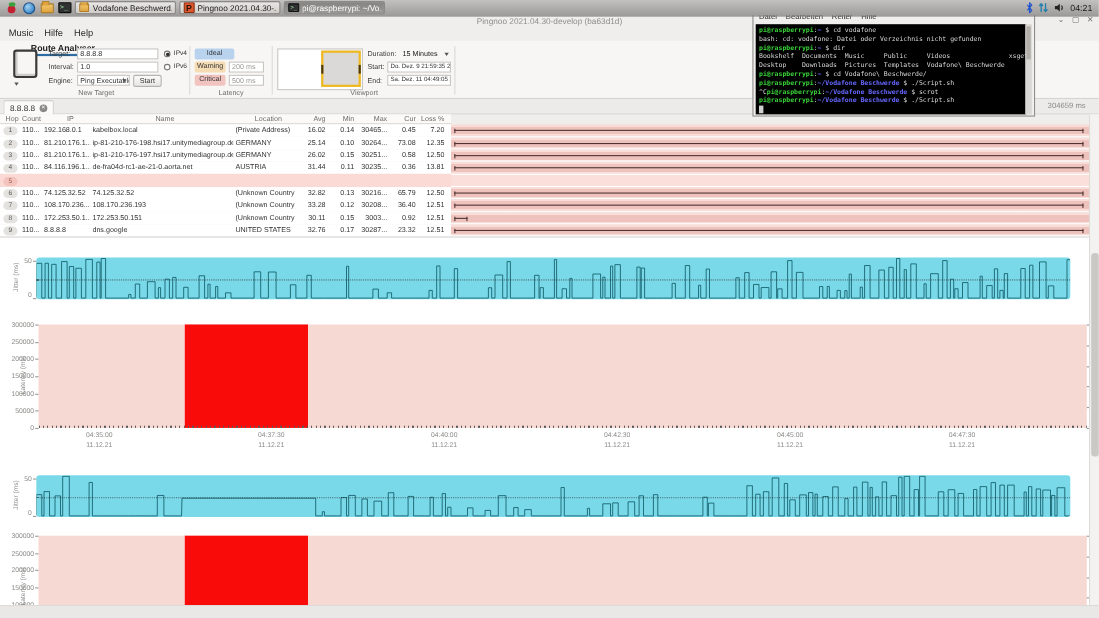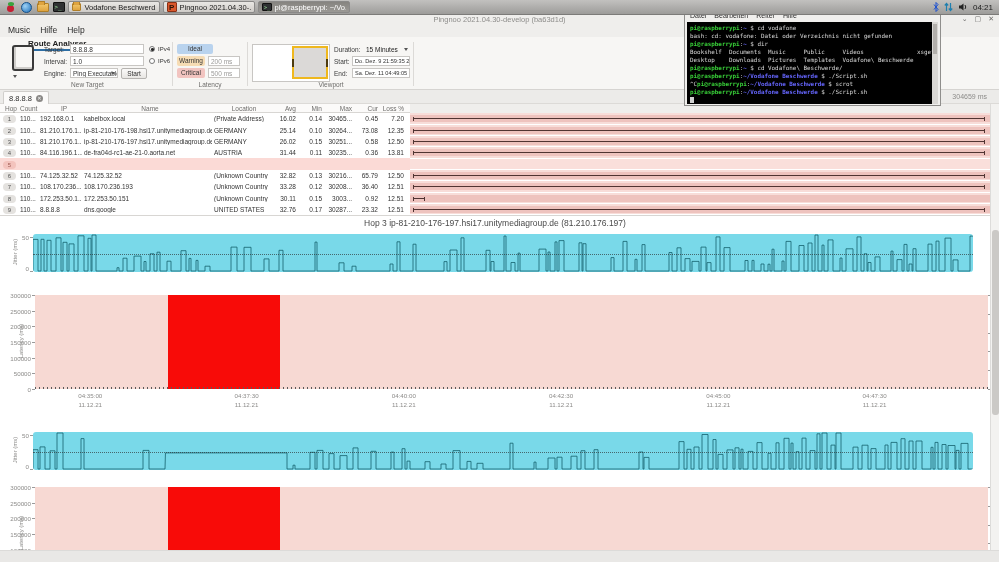--- a/index.html
+++ b/index.html
@@ -385,21 +385,20 @@
         </div>
         <div class="srow">
           <div class="spark-line" style="width: 12px;"></div>
         </div>
         <div class="srow">
           <div class="spark-line" style="right: 5px;"></div>
         </div>
       </div>
 
     <div id="charts">
-        <div class="chart-title" style="top: 2px;">Hop 3 ip-81-210-176-197.hsi17.unitymediagroup.de (81.210.176.197)</div>
         <div class="jitter-plot" style="left: 33px; top: 18px; width: 940px; height: 38px; background: rgb(121, 217, 233);"><svg width="940" height="38">
             <path d="M0,37 L0,37 L0,5.4 L5,5.4 L5,37 L8,37 L8,5.3 L11,5.3 L11,37 L14,37 L14,6.3 L18,6.3 L18,37 L23,37 L23,3.8 L28,3.8 L28,37 L30,37 L30,8.3 L34,8.3 L34,37 L36,37 L36,9.9 L41,9.9 L41,37 L45,37 L45,1.8 L51,1.8 L51,37 L55,37 L55,4.3 L58,4.3 L58,37 L59,37 L59,1.0 L63,1.0 L63,37 L68,37 L74,37 L77,37 L84,37 L84,37 L84,33.7 L86,33.7 L86,37 L90,37 L90,24.2 L94,24.2 L94,37 L99,37 L101,37 L101,37 L101,22.1 L108,22.1 L108,37 L111,37 L111,27.5 L113,27.5 L113,37 L117,37 L117,19.8 L121,19.8 L121,37 L124,37 L124,18.2 L127,18.2 L127,37 L134,37 L134,37 L134,27.2 L138,27.2 L138,37 L148,37 L148,37 L148,16.7 L153,16.7 L153,37 L156,37 L156,24.4 L158,24.4 L158,37 L163,37 L163,26.4 L165,26.4 L165,37 L172,37 L172,37 L172,32.2 L177,32.2 L177,37 L188,37 L194,37 L198,37 L198,37 L198,13.1 L204,13.1 L204,37 L211,37 L211,37 L211,13.3 L218,13.3 L218,37 L225,37 L231,37 L231,37 L231,24.9 L236,24.9 L236,37 L243,37 L246,37 L246,37 L246,16.3 L250,16.3 L250,37 L260,37 L262,37 L269,37 L275,37 L277,37 L282,37 L282,37 L282,8.1 L284,8.1 L284,37 L291,37 L298,37 L306,37 L306,37 L306,28.8 L311,28.8 L311,37 L319,37 L319,37 L319,32.2 L323,32.2 L323,37 L332,37 L336,37 L340,37 L344,37 L347,37 L351,37 L357,37 L357,37 L357,30.0 L360,30.0 L360,37 L364,37 L364,7.8 L367,7.8 L367,37 L377,37 L380,37 L380,37 L380,10.2 L383,10.2 L383,37 L387,37 L393,37 L398,37 L404,37 L411,37 L411,37 L411,27.6 L414,27.6 L414,37 L417,37 L417,16.0 L424,16.0 L424,37 L428,37 L428,3.8 L431,3.8 L431,37 L437,37 L440,37 L445,37 L453,37 L453,37 L453,16.3 L457,16.3 L457,37 L458,37 L458,27.5 L461,27.5 L461,37 L471,37 L471,37 L471,2.0 L473,2.0 L473,37 L478,37 L478,28.5 L482,28.5 L482,37 L485,37 L485,19.1 L487,19.1 L487,37 L497,37 L501,37 L506,37 L506,37 L506,15.1 L513,15.1 L513,37 L515,37 L515,18.0 L517,18.0 L517,37 L522,37 L522,37 L522,7.9 L524,7.9 L524,37 L526,37 L526,6.6 L531,6.6 L531,37 L539,37 L546,37 L546,37 L546,8.8 L549,8.8 L549,37 L550,37 L550,9.7 L553,9.7 L553,37 L560,37 L565,37 L570,37 L578,37 L578,37 L578,23.6 L581,23.6 L581,37 L588,37 L590,37 L590,37 L590,7.4 L594,7.4 L594,37 L602,37 L602,37 L602,25.3 L604,25.3 L604,37 L609,37 L609,10.6 L612,10.6 L612,37 L621,37 L629,37 L636,37 L636,37 L636,18.5 L639,18.5 L639,37 L644,37 L644,13.8 L648,13.8 L648,37 L652,37 L652,24.6 L657,24.6 L657,37 L659,37 L659,27.4 L666,27.4 L666,37 L668,37 L668,13.1 L673,13.1 L673,37 L674,37 L674,28.6 L678,28.6 L678,37 L683,37 L683,2.9 L687,2.9 L687,37 L691,37 L691,37 L691,13.6 L697,13.6 L697,37 L709,37 L712,37 L712,37 L712,26.5 L715,26.5 L715,37 L719,37 L719,26.4 L721,26.4 L721,37 L728,37 L728,37 L728,30.0 L731,30.0 L731,37 L735,37 L735,30.2 L737,30.2 L737,37 L739,37 L739,15.2 L741,15.2 L741,37 L749,37 L749,37 L749,27.0 L751,27.0 L751,37 L753,37 L753,7.4 L758,7.4 L758,37 L766,37 L766,37 L766,11.5 L771,11.5 L771,37 L775,37 L775,9.0 L779,9.0 L779,37 L782,37 L782,1.0 L785,1.0 L785,37 L789,37 L789,11.1 L791,11.1 L791,37 L795,37 L795,5.9 L800,5.9 L800,37 L807,37 L807,37 L807,24.0 L809,24.0 L809,37 L813,37 L813,14.8 L820,14.8 L820,37 L824,37 L824,2.9 L828,2.9 L828,37 L831,37 L831,19.8 L834,19.8 L834,37 L835,37 L835,28.5 L838,28.5 L838,37 L842,37 L842,22.9 L847,22.9 L847,37 L858,37 L858,37 L858,17.1 L860,17.1 L860,37 L864,37 L864,25.6 L869,25.6 L869,37 L871,37 L871,10.4 L874,10.4 L874,37 L876,37 L876,30.0 L879,30.0 L879,37 L880,37 L880,14.7 L883,14.7 L883,37 L895,37 L895,37 L895,10.1 L899,10.1 L899,37 L903,37 L903,7.1 L906,7.1 L906,37 L912,37 L912,37 L912,4.1 L918,4.1 L918,37 L920,37 L920,25.9 L925,25.9 L925,37 L932,37 L937,37 L937,37 L937,2.1 L944,2.1 L944,37 L940,37" fill="none" stroke="#14616c" stroke-width="0.8"></path>
           </svg><div class="midline" style="top: 20px;"></div></div>
         <div class="ytick" style="left: -5px; top: 18.4545px;">50</div>
         <div class="tickmark" style="left: 30px; top: 21.4545px;"></div>
         <div class="ytick" style="left: -5px; top: 49px;">0</div>
         <div class="tickmark" style="left: 30px; top: 55px;"></div>
         <div class="rot-label" style="left: 2px; top: 33px;">Jitter (ms)</div>
         <div class="lat-plot" style="left: 35px; top: 79px; width: 953px; height: 94px; background: rgb(247, 217, 211);">
           <div class="outage" style="left: 133px; width: 112px; background: rgb(248, 11, 8);"></div>

